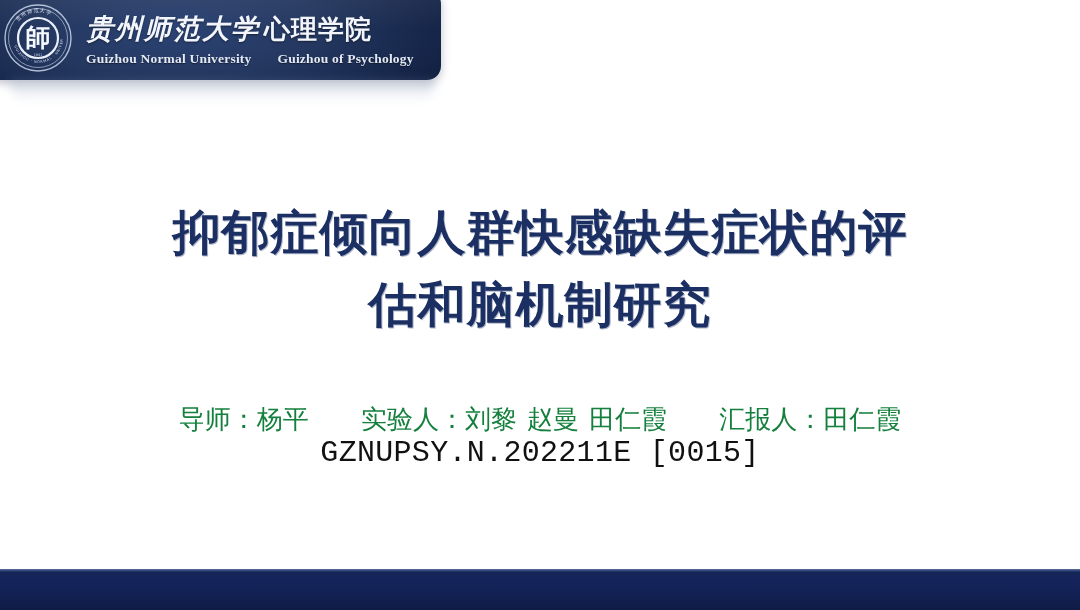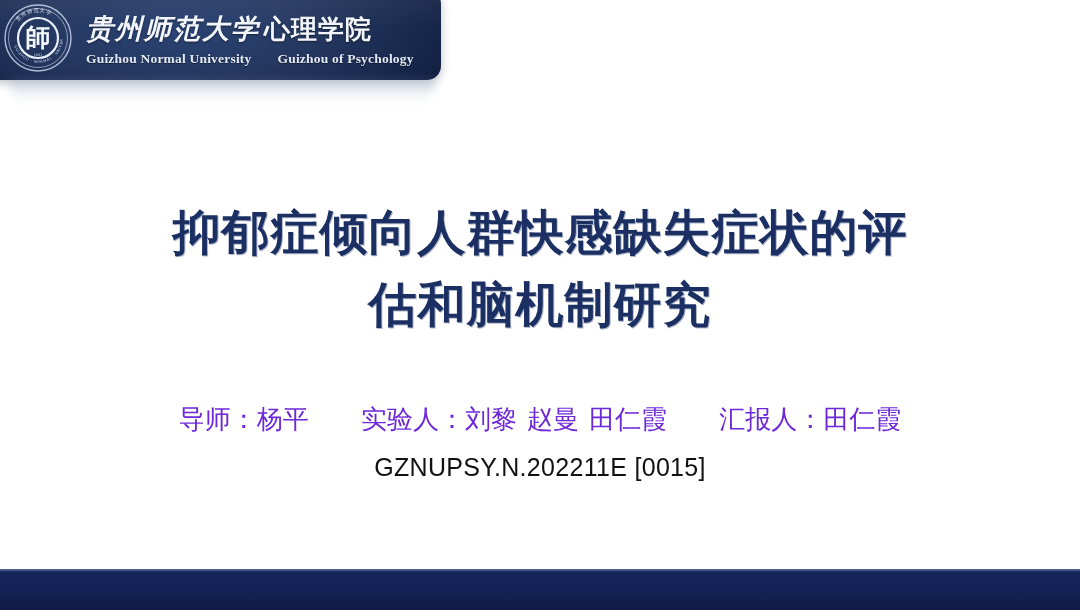--- a/index.html
+++ b/index.html
@@ -137,35 +137,35 @@
 
   
   .credits-block {
     position: absolute;
     left: 0;
     top: 402px;
     width: 1080px;
     text-align: center;
   }
   .credits-line {
-    color: #6d28d9;
+    color: #15803d;
     font-family: "DejaVu Sans", "Liberation Sans", sans-serif;
     font-size: 26px;
     line-height: 34px;
     white-space: nowrap;
   }
   .credit-seg { display: inline-block; }
   .credit-seg + .credit-seg { margin-left: 44px; }
   .credit-names > span + span { margin-left: 10px; }
 
   .project-code {
-    margin-top: 16px;
+    margin-top: 2px;
     color: #111111;
-    font-family: Liberation Sans, sans-serif;
-    font-size: 25px;
+    font-family: Liberation Mono, monospace;
+    font-size: 30px;
     line-height: 30px;
     letter-spacing: 0.3px;
     white-space: nowrap;
   }
 
   
   .footer-bar {
     position: absolute;
     left: 0;
     bottom: 0;

